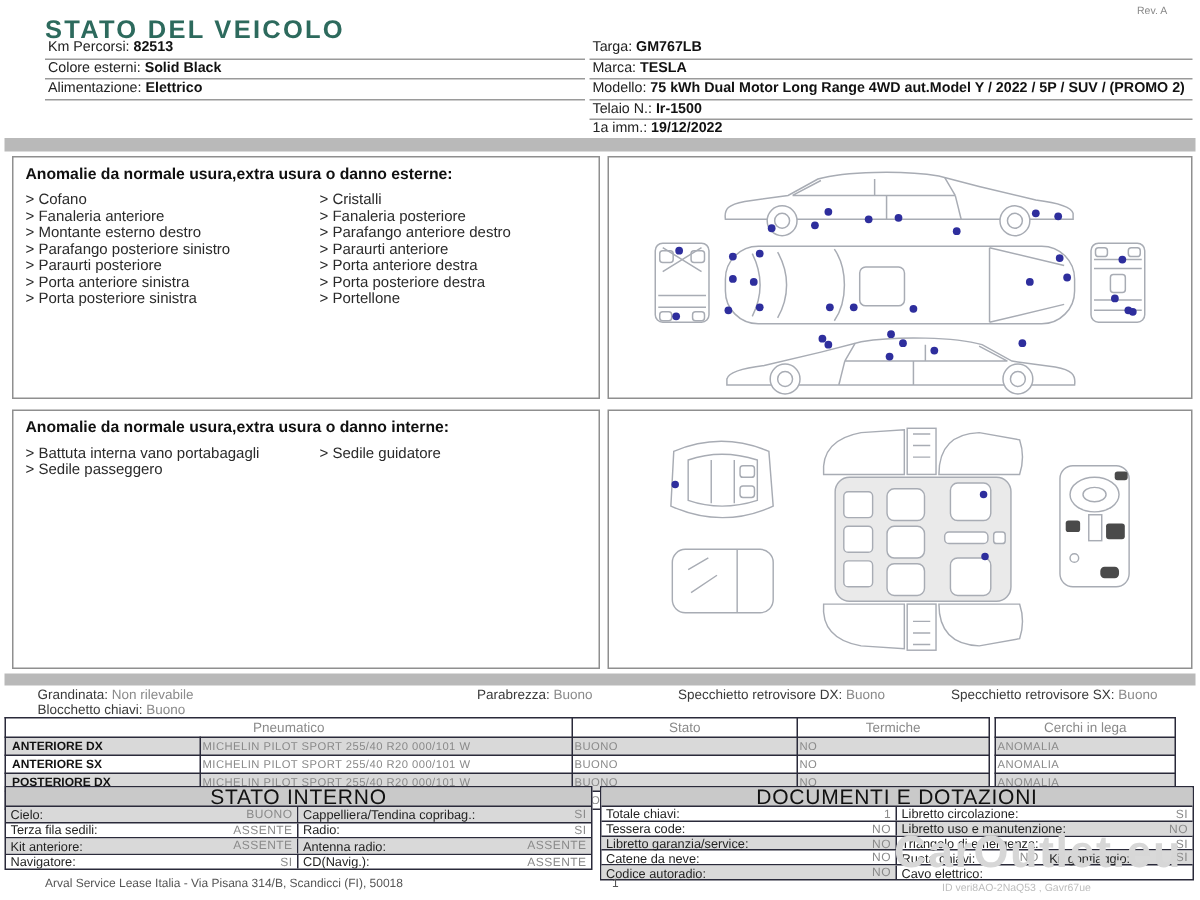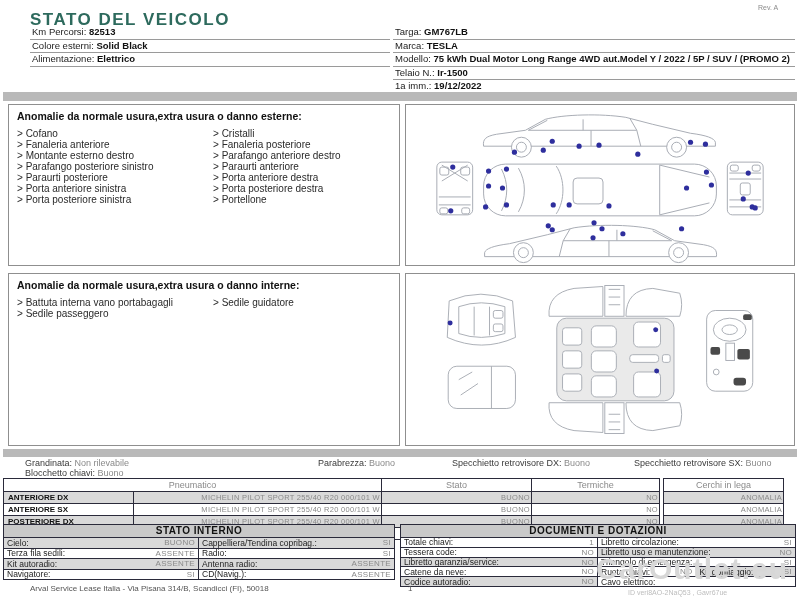--- a/index.html
+++ b/index.html
@@ -41,30 +41,30 @@
   .cond .lab{color:#3a3a3a;}
   .cond .val{color:#8a8a8a;}
 
   
   table{border-collapse:collapse;table-layout:fixed;}
   #tyre-table{left:3px;top:478px;width:656px;}
   #cerchi-table{left:663px;top:478px;width:121px;}
   #tyre-table td,#cerchi-table td{border:1px solid #2a2a3a;overflow:hidden;white-space:nowrap;}
   #tyre-table,#cerchi-table{border:1px solid #2a2a3a;}
   tr.th td{height:10px;font-size:9px;color:#8a8a8a;text-align:center;background:#fff;}
-  tr.trow td{height:8.5px;font-size:7.5px;color:#8a8a8a;text-align:right;letter-spacing:.3px;}
+  tr.trow td{height:8.5px;font-size:7.5px;color:#8a8a8a;text-align:left;letter-spacing:.3px;}
   tr.trow td.pos{font-size:8px;font-weight:bold;color:#111;text-align:left;padding-left:4px;letter-spacing:0;}
   tr.shade td{background:#d9d9d9;}
 
   
   .btable{border:1px solid #2a2a3a;box-sizing:border-box;background:#fff;}
   #stato-interno{left:3px;top:524px;width:392px;}
   #documenti{left:400px;top:524px;width:396px;}
   .btitle{background:#c9c9c9;border-bottom:1px solid #2a2a3a;text-align:center;
-          font-size:10px;font-weight:bold;color:#111;height:12px;line-height:12px;letter-spacing:.5px;}
+          font-size:14px;font-weight:normal;color:#111;height:12px;line-height:12px;letter-spacing:.5px;}
   .brow{display:flex;border-bottom:1px solid #2a2a3a;}
   .brow:last-child{border-bottom:none;}
   .bcell{display:flex;justify-content:space-between;align-items:center;box-sizing:border-box;
          padding:0 3px;border-right:1px solid #2a2a3a;}
   .bcell:last-child{border-right:none;}
   #stato-interno .bcell{width:50%;height:9.5px;}
   #documenti .bcell{height:8.8px;}
   #documenti .w50{width:50%;text-align:center;} #documenti .w25{width:25%;}
   .bcell .lab{font-size:8.5px;color:#222;white-space:nowrap;overflow:hidden;}
   .bcell .val{font-size:8px;color:#8a8a8a;letter-spacing:.3px;padding-left:3px;}
@@ -379,21 +379,21 @@
         <span class="lab">Terza fila sedili:</span>
         <span class="val">ASSENTE</span>
       </div>
     <div class="bcell">
         <span class="lab">Radio:</span>
         <span class="val">SI</span>
       </div>
   </div>
   <div class="brow">
     <div class="bcell shade">
-        <span class="lab">Kit autoradio:</span>
+        <span class="lab">Kit anteriore:</span>
         <span class="val">ASSENTE</span>
       </div>
     <div class="bcell shade">
         <span class="lab">Antenna radio:</span>
         <span class="val">ASSENTE</span>
       </div>
   </div>
   <div class="brow">
     <div class="bcell">
         <span class="lab">Navigatore:</span>

